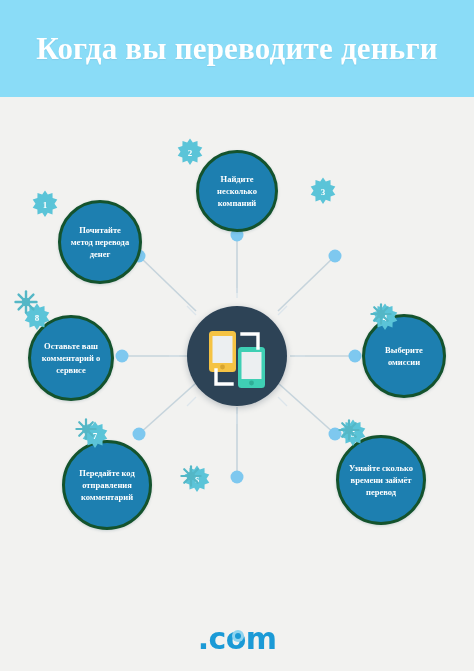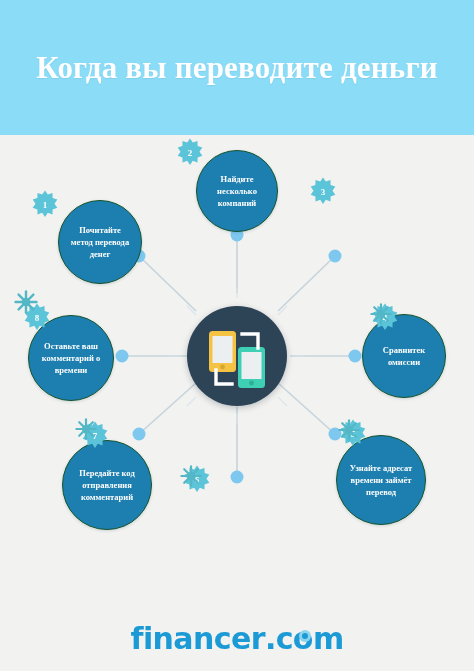--- a/index.html
+++ b/index.html
@@ -7,21 +7,21 @@
     width:474px;height:671px;
     background:#f2f2f0;
     font-family:"Liberation Serif", serif;
     overflow:hidden;
     position:relative;
   }
   .page{position:relative;width:474px;height:671px;overflow:hidden;background:#f2f2f0;}
 
   
   .header{
-    position:absolute;left:0;top:0;width:474px;height:135px;
+    position:absolute;left:0;top:0;width:474px;height:97px;
     background:#8adcf7;
     display:flex;align-items:center;justify-content:center;
   }
   .header-title{
     width:420px;text-align:center;
     font-family:"Liberation Serif", serif;
     font-weight:bold;
     font-size:31px;line-height:1.22;
     color:#ffffff;
     letter-spacing:.2px;
@@ -30,21 +30,21 @@
 
   
   .stage{position:absolute;left:0;top:125px;width:474px;height:480px;}
   .stage svg.wires{position:absolute;left:0;top:0;width:474px;height:480px;}
 
   
   .node{
     position:absolute;
     border-radius:50%;
     background:#1d7fb0;
-    border:1px solid #14532d;
+    border:3px solid #14532d;
     box-sizing:border-box;
     display:flex;align-items:center;justify-content:center;
     text-align:center;
     color:#ffffff;
     font-family:"Liberation Serif", serif;
     font-weight:bold;
     font-size:8.5px;line-height:1.45;
     padding:0 9px;
     box-shadow:0 1px 3px rgba(30,70,95,.18);
   }
@@ -173,31 +173,31 @@
     </div>
 
     <div class="badge" style="left:308px;top:52px;">
       <svg viewBox="0 0 30 30">
           <polygon fill="#5bc4d8" points="15,0.5 17.8,4.6 22.5,3 22.6,8 27.3,9.6 24.5,13.7 27.3,17.8 22.6,19.4 22.5,24.4 17.8,22.8 15,26.9 12.2,22.8 7.5,24.4 7.4,19.4 2.7,17.8 5.5,13.7 2.7,9.6 7.4,8 7.5,3 12.2,4.6"></polygon>
         </svg>
       <div class="num">3</div>
     </div>
 
     <div class="node" style="left:362px;top:189px;width:84px;height:84px;">
-      <span>Сравнитек омиссии</span>
+      <span>Выберите омиссии</span>
     </div>
     <div class="badge" style="left:370px;top:178px;">
       <svg viewBox="0 0 30 30">
           <polygon fill="#5bc4d8" points="15,0.5 17.8,4.6 22.5,3 22.6,8 27.3,9.6 24.5,13.7 27.3,17.8 22.6,19.4 22.5,24.4 17.8,22.8 15,26.9 12.2,22.8 7.5,24.4 7.4,19.4 2.7,17.8 5.5,13.7 2.7,9.6 7.4,8 7.5,3 12.2,4.6"></polygon>
         </svg>
       <div class="num">4</div>
     </div>
 
     <div class="node" style="left:336px;top:310px;width:90px;height:90px;">
-      <span>Узнайте адресат времени займёт перевод</span>
+      <span>Узнайте сколько времени займёт перевод</span>
     </div>
     <div class="badge" style="left:338px;top:294px;">
       <svg viewBox="0 0 30 30">
           <polygon fill="#5bc4d8" points="15,0.5 17.8,4.6 22.5,3 22.6,8 27.3,9.6 24.5,13.7 27.3,17.8 22.6,19.4 22.5,24.4 17.8,22.8 15,26.9 12.2,22.8 7.5,24.4 7.4,19.4 2.7,17.8 5.5,13.7 2.7,9.6 7.4,8 7.5,3 12.2,4.6"></polygon>
         </svg>
       <div class="num">5</div>
     </div>
 
     <div class="badge" style="left:182px;top:340px;">
       <svg viewBox="0 0 30 30">
@@ -210,21 +210,21 @@
       <span>Передайте код отправления комментарий</span>
     </div>
     <div class="badge" style="left:80px;top:296px;">
       <svg viewBox="0 0 30 30">
           <polygon fill="#5bc4d8" points="15,0.5 17.8,4.6 22.5,3 22.6,8 27.3,9.6 24.5,13.7 27.3,17.8 22.6,19.4 22.5,24.4 17.8,22.8 15,26.9 12.2,22.8 7.5,24.4 7.4,19.4 2.7,17.8 5.5,13.7 2.7,9.6 7.4,8 7.5,3 12.2,4.6"></polygon>
         </svg>
       <div class="num">7</div>
     </div>
 
     <div class="node" style="left:28px;top:190px;width:86px;height:86px;">
-      <span>Оставьте ваш комментарий о времени</span>
+      <span>Оставьте ваш комментарий о сервисе</span>
     </div>
     <div class="badge" style="left:22px;top:178px;">
       <svg viewBox="0 0 30 30">
           <polygon fill="#5bc4d8" points="15,0.5 17.8,4.6 22.5,3 22.6,8 27.3,9.6 24.5,13.7 27.3,17.8 22.6,19.4 22.5,24.4 17.8,22.8 15,26.9 12.2,22.8 7.5,24.4 7.4,19.4 2.7,17.8 5.5,13.7 2.7,9.6 7.4,8 7.5,3 12.2,4.6"></polygon>
         </svg>
       <div class="num">8</div>
     </div>
 
     <div class="hub" style="left:187px;top:181px;width:100px;height:100px;">
       <svg width="100" height="100" viewBox="0 0 100 100">
@@ -310,21 +310,20 @@
               <line x1="4.6" y1="4.6" x2="19.4" y2="19.4"></line>
               <line x1="19.4" y1="4.6" x2="4.6" y2="19.4"></line>
             </g>
           </g>
         </svg>
     </div>
   </div>
 
   <div class="footer">
     <div class="logo">
-      <span>financer</span>
         <span class="dotpart">.</span>
         <span>c</span>
         <span class="logo-eye"><span class="ring"></span><span class="pupil"></span><span>o</span></span>
         <span>m</span>
     </div>
   </div>
 
 </div>
 
 </body></html>

